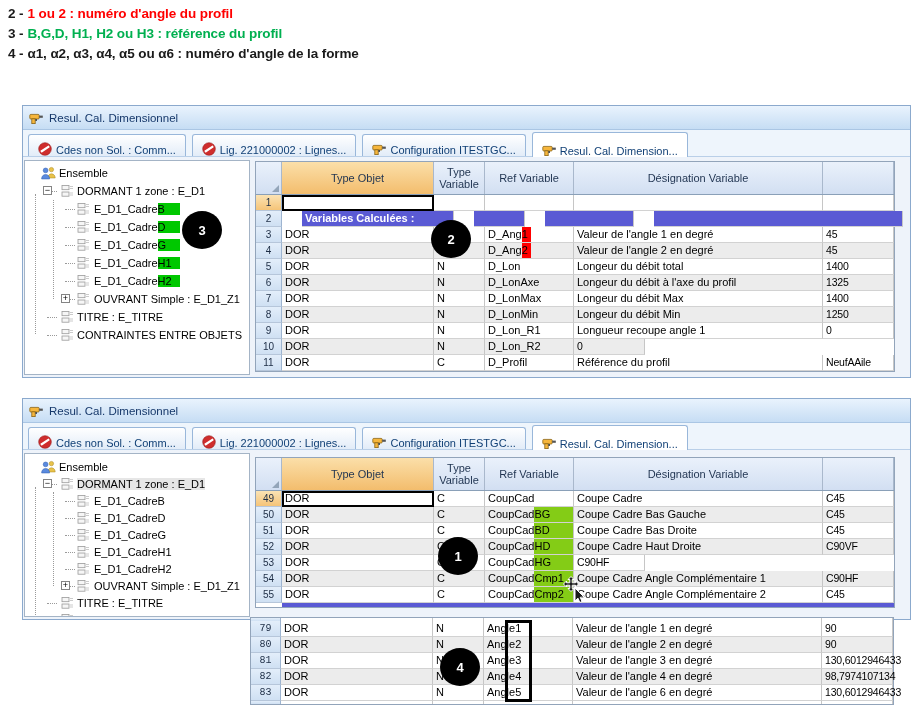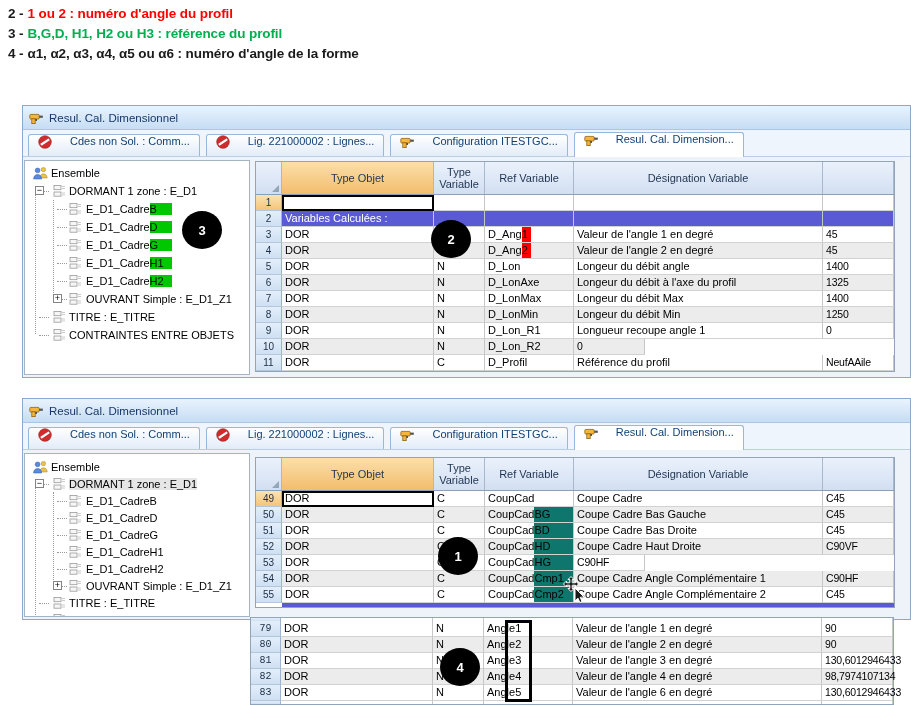--- a/index.html
+++ b/index.html
@@ -10,29 +10,29 @@
   .lline{font-size:13.5px;font-weight:600;line-height:20px;white-space:nowrap;letter-spacing:-0.1px;}
   .lnum{color:#1a1a1a;margin-right:4px;}
   
   .win{position:absolute;left:22px;width:889px;border:1px solid #8ba9cd;background:#eef3fa;overflow:hidden;box-sizing:border-box;}
   #win1{top:105px;height:273px;}
   #win2{top:398px;height:222px;}
   .titlebar{height:23px;background:linear-gradient(#e9f3fd,#c6ddf4);border-bottom:1px solid #aac6e4;
     display:flex;align-items:center;gap:6px;padding-left:6px;color:#16386a;font-size:11.5px;}
   .tabstrip{height:26px;background:#eef5fc;border-bottom:1px solid #b9cfe8;display:flex;align-items:flex-end;
     padding-left:5px;gap:6px;position:relative;}
-  .tab{height:21px;display:flex;align-items:flex-start;gap:18px;padding:0 9px;
+  .tab{height:21px;display:flex;align-items:flex-end;gap:4px;padding:0 9px;
     background:linear-gradient(#ffffff,#e2ecf8);border:1px solid #99b7da;border-bottom:none;
     border-radius:3px 3px 0 0;font-size:11px;color:#114076;white-space:nowrap;}
   .tab.active{height:24px;background:#fff;position:relative;z-index:2;margin-bottom:-1px;}
   .wincontent{position:absolute;top:51px;left:0;right:0;bottom:0;background:#eef3fa;}
   
   .treepanel{position:absolute;left:1px;top:3px;width:224px;bottom:2px;background:#fff;
     border:1px solid #a4b4c6;overflow:hidden;font-size:11px;color:#000;}
-  .trow2{position:absolute;left:4px;height:18px;display:flex;align-items:center;white-space:nowrap;}
+  .trow2{position:absolute;left:12px;height:18px;display:flex;align-items:center;white-space:nowrap;}
   .texp{position:absolute;width:9px;height:9px;border:1px solid #848484;background:#fff;font-size:9px;
     line-height:7px;text-align:center;box-sizing:border-box;color:#000;}
   .tico{position:absolute;width:14px;height:14px;}
   .tlabel{position:absolute;white-space:nowrap;}
   .gsuffix{display:inline-block;width:22px;background:#00c800;color:#000;}
   .selitem{background:#e6e6e6;}
   .guide{position:absolute;border-left:1px dotted #9a9a9a;width:0;}
   .hstub{position:absolute;border-top:1px dotted #9a9a9a;height:0;}
   
   .grid{position:absolute;background:#fff;border:1px solid #92a4ba;box-sizing:content-box;}
@@ -51,25 +51,25 @@
     background:linear-gradient(#e3eefa,#cfe0f3);font-size:10px;color:#1c2c44;
     display:flex;align-items:center;justify-content:center;}
   .rnum.rsel{background:linear-gradient(#fbe3b4,#f5c478);}
   .c-num{width:26px;flex:0 0 26px;}
   .c-obj{width:152px;flex:0 0 152px;}
   .c-tvar{width:51px;flex:0 0 51px;}
   .c-ref{width:89px;flex:0 0 89px;}
   .c-des{width:249px;flex:0 0 249px;}
   .c-val{width:71px;flex:0 0 71px;overflow:visible;font-size:10.5px;letter-spacing:-0.2px;}
   .selcell{outline:2px solid #000;outline-offset:-2px;}
-  .psec{background:#5a5ad4 !important;color:#fff;font-weight:normal;}
+  .psec{background:#5a5ad4 !important;color:#fff;font-weight:bold;margin-left:20px;}
   .strip{height:4px;background:#5a5ad4;margin-left:26px;}
   .mark{display:inline-block;height:16px;margin-bottom:-1px;vertical-align:top;color:#000;}
   .mark-red{width:9px;background:#ff0000;}
-  .mark-cyan{width:39px;background:#0f766e;}
+  .mark-cyan{width:39px;background:#84cc16;}
   .trow.sliver{height:3px;}
   .trow.sliver .dcell,.trow.sliver .rnum{border-bottom:none;font-size:0;}
   #fragGrid .c-num{width:30px;flex:0 0 30px;font-family:Liberation Mono, monospace;}
   
   .badge{position:absolute;width:40px;height:38px;background:#000;border-radius:50%;color:#fff;
     font-size:13px;font-weight:bold;display:flex;align-items:center;justify-content:center;z-index:10;}
   #blackBox{position:absolute;left:505px;top:620px;width:27px;height:82px;border:3px solid #000;
     box-sizing:border-box;z-index:9;background:transparent;}
   #cursor{position:absolute;left:563px;top:576px;z-index:11;}
   .ic{display:inline-flex;width:14px;height:14px;flex:0 0 14px;}
@@ -338,21 +338,21 @@
             <div class="dcell c-tvar"></div>
             <div class="dcell c-ref"><span>D_Ang</span><span class="mark mark-red">2</span></div>
             <div class="dcell c-des">Valeur de l'angle 2 en degré</div>
             <div class="dcell c-val">45</div>
           </div>
           <div class="trow">
             <div class="rnum c-num">5</div>
             <div class="dcell c-obj">DOR</div>
             <div class="dcell c-tvar">N</div>
             <div class="dcell c-ref"><span>D_Lon</span></div>
-            <div class="dcell c-des">Longeur du débit angle</div>
+            <div class="dcell c-des">Longeur du débit total</div>
             <div class="dcell c-val">1400</div>
           </div>
           <div class="trow alt">
             <div class="rnum c-num">6</div>
             <div class="dcell c-obj">DOR</div>
             <div class="dcell c-tvar">N</div>
             <div class="dcell c-ref"><span>D_LonAxe</span></div>
             <div class="dcell c-des">Longeur du débit à l'axe du profil</div>
             <div class="dcell c-val">1325</div>
           </div>

